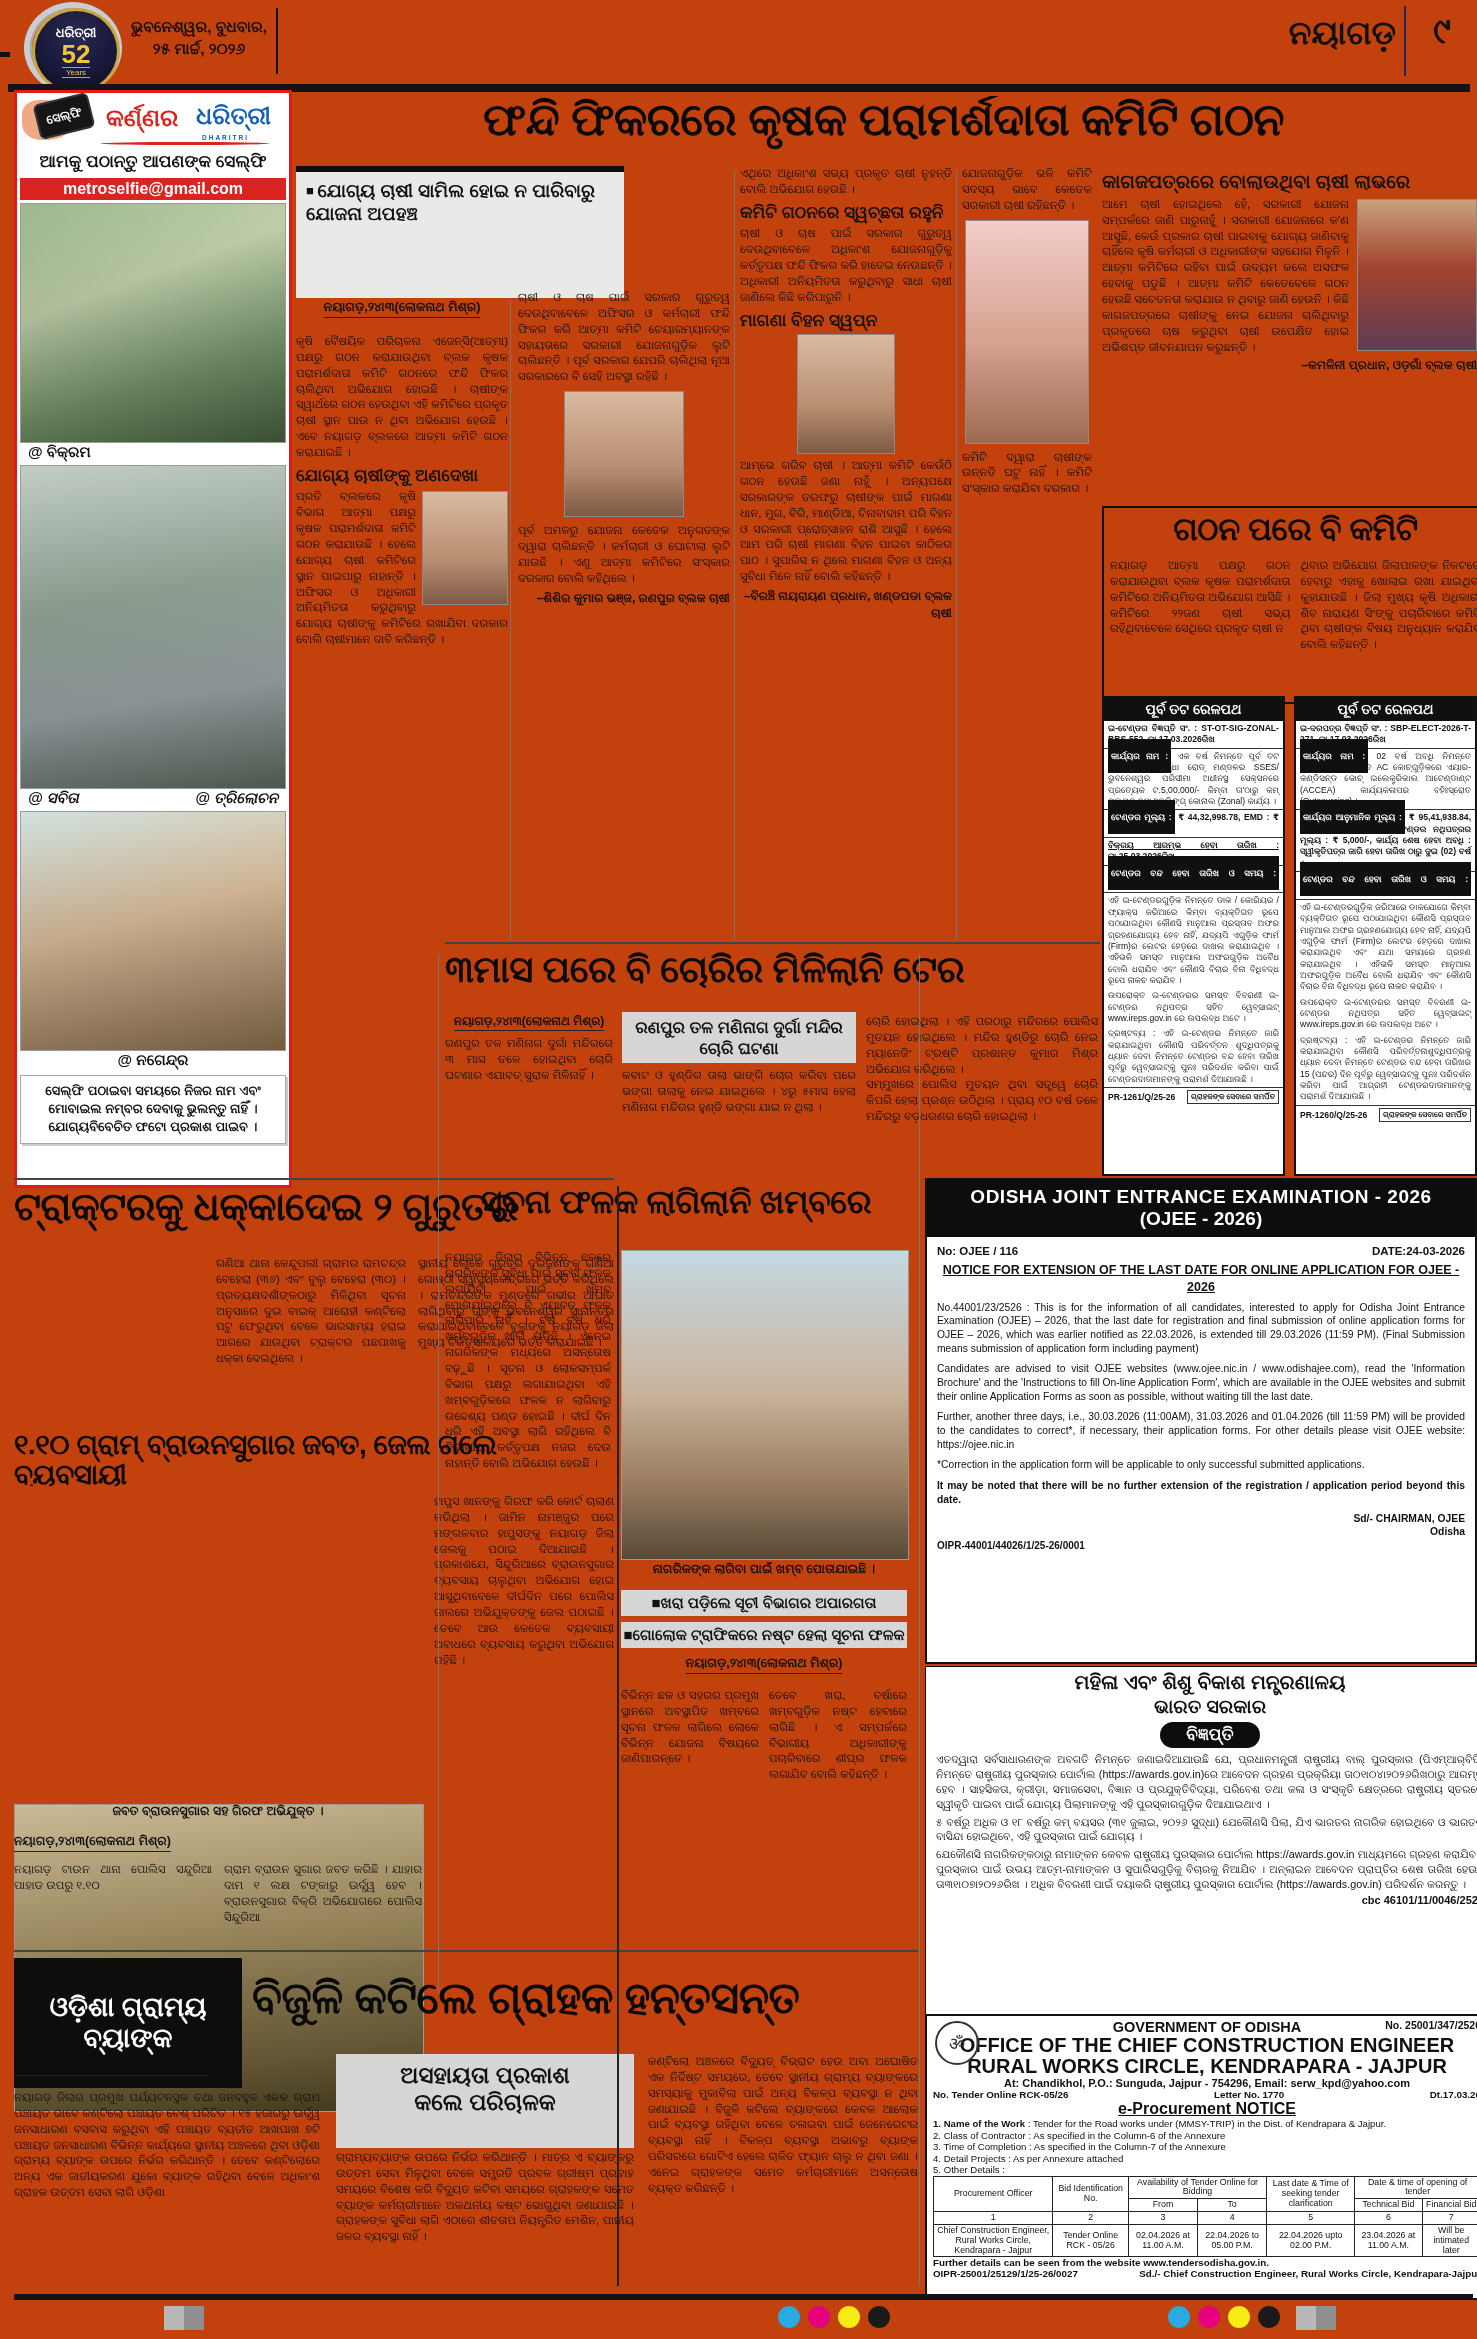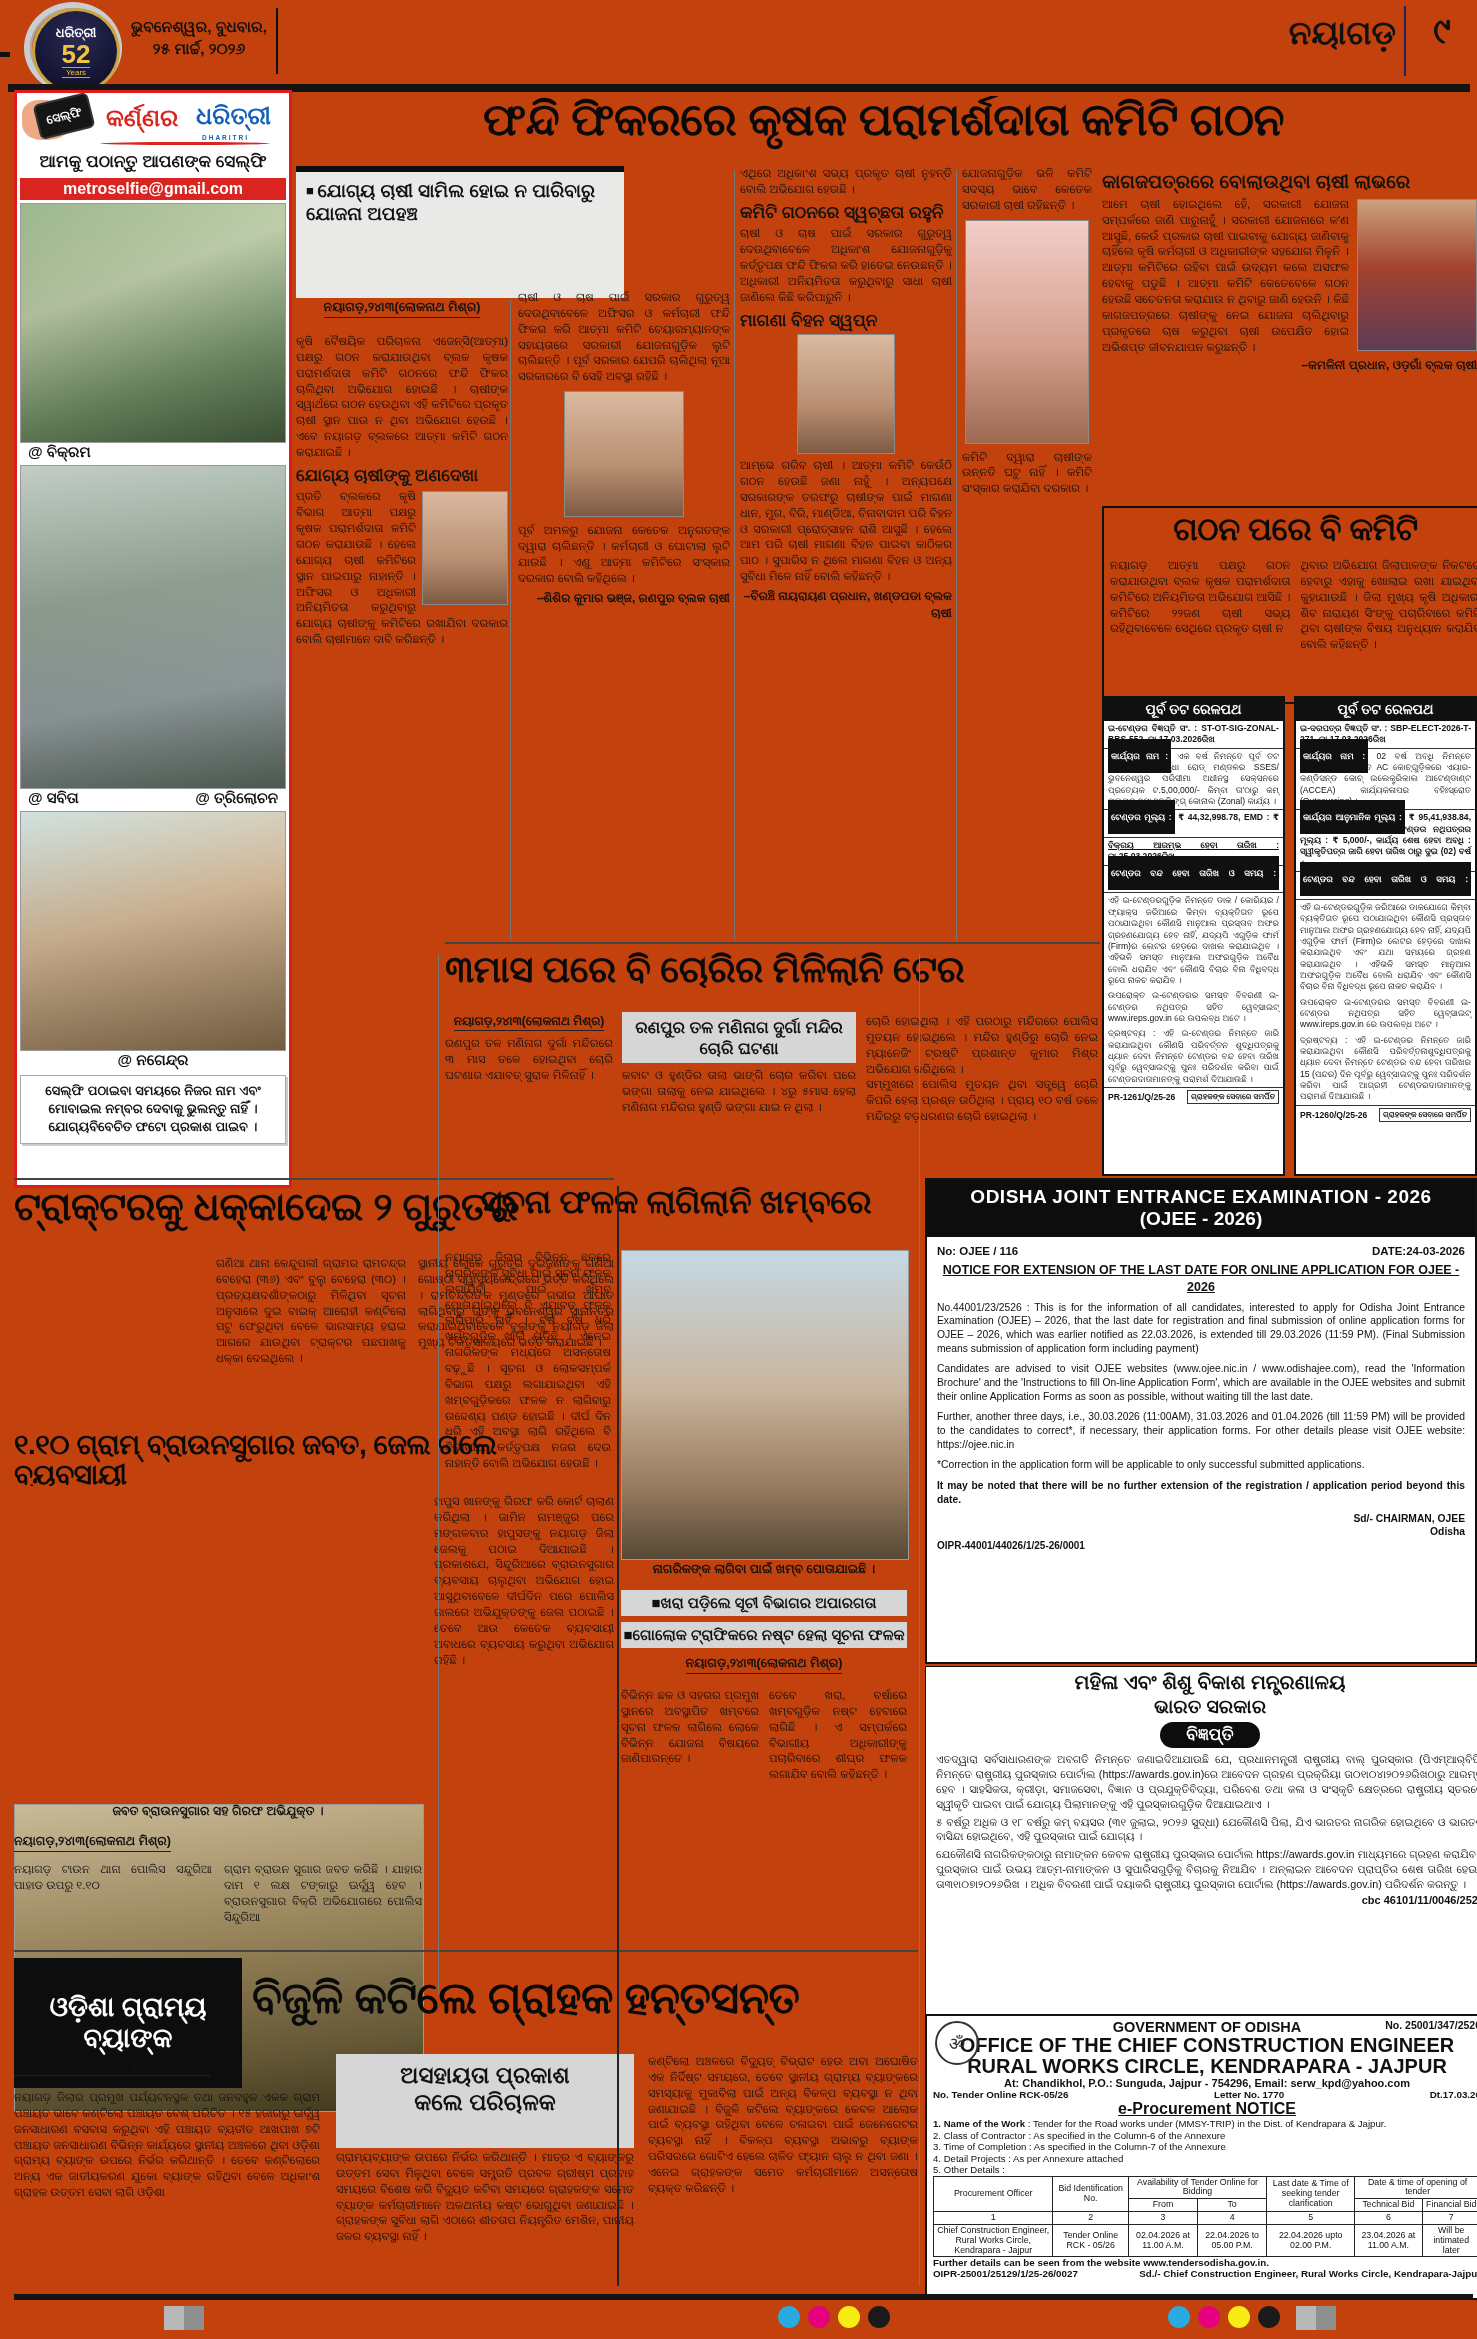--- a/index.html
+++ b/index.html
@@ -96,21 +96,21 @@
       <span class="b" style="position:absolute;left:86px;top:8px;color:#d9241f;font-size:24px;">କର୍ଣ୍ଣର</span>
       <span class="b" style="position:absolute;left:176px;top:6px;color:#1460b8;font-size:24px;">ଧରିତ୍ରୀ</span>
       <span class="b" style="position:absolute;left:182px;top:38px;color:#1460b8;font-size:6.5px;letter-spacing:2px;">DHARITRI</span>
       <div style="position:absolute;left:80px;top:46px;width:170px;height:3px;background:#d9241f;border-radius:50%;"></div>
     </div>
     <div class="b c" style="font-size:17px;height:26px;">ଆମକୁ ପଠାନ୍ତୁ ଆପଣଙ୍କ ସେଲ୍ଫି</div>
     <div class="b c" style="background:#d9241f;color:#fff;font-size:16px;height:22px;line-height:22px;margin-bottom:3px;">metroselfie@gmail.com</div>
     <div class="ph ph-green" style="height:238px;"></div>
     <div class="label-at" style="height:22px;padding-left:8px;">@ ବିକ୍ରମ</div>
     <div class="ph ph-road" style="height:322px;"></div>
-    <div style="height:22px;display:flex;justify-content:space-between;padding:0 8px;">
+    <div style="height:22px;display:flex;justify-content:space-between;padding:0 8px;font-style:italic;">
       <span class="label-at">@ ସବିତା</span>
       <span class="label-at">@ ତ୍ରିଲୋଚନ</span>
     </div>
     <div class="ph ph-warm" style="height:238px;"></div>
     <div class="label-at c" style="height:24px;">@ ନଗେନ୍ଦ୍ର</div>
     <div class="b c" style="border:1px solid #aaa;box-shadow:2px 2px 0 #ccc;padding:6px 8px;font-size:13px;line-height:1.4;">ସେଲ୍ଫି ପଠାଇବା ସମୟରେ ନିଜର ନାମ ଏବଂ ମୋବାଇଲ ନମ୍ବର ଦେବାକୁ ଭୁଲନ୍ତୁ ନାହିଁ । ଯୋଗ୍ୟବିବେଚିତ ଫଟୋ ପ୍ରକାଶ ପାଇବ ।</div>
   </div>
 
   <div class="abs bulletbox" style="left:296px;top:166px;width:308px;height:112px;">
     <div class="bullet">ଯୋଗ୍ୟ ଚାଷୀ ସାମିଲ ହୋଇ ନ ପାରିବାରୁ ଯୋଜନା ଅପହଞ୍ଚ</div>

